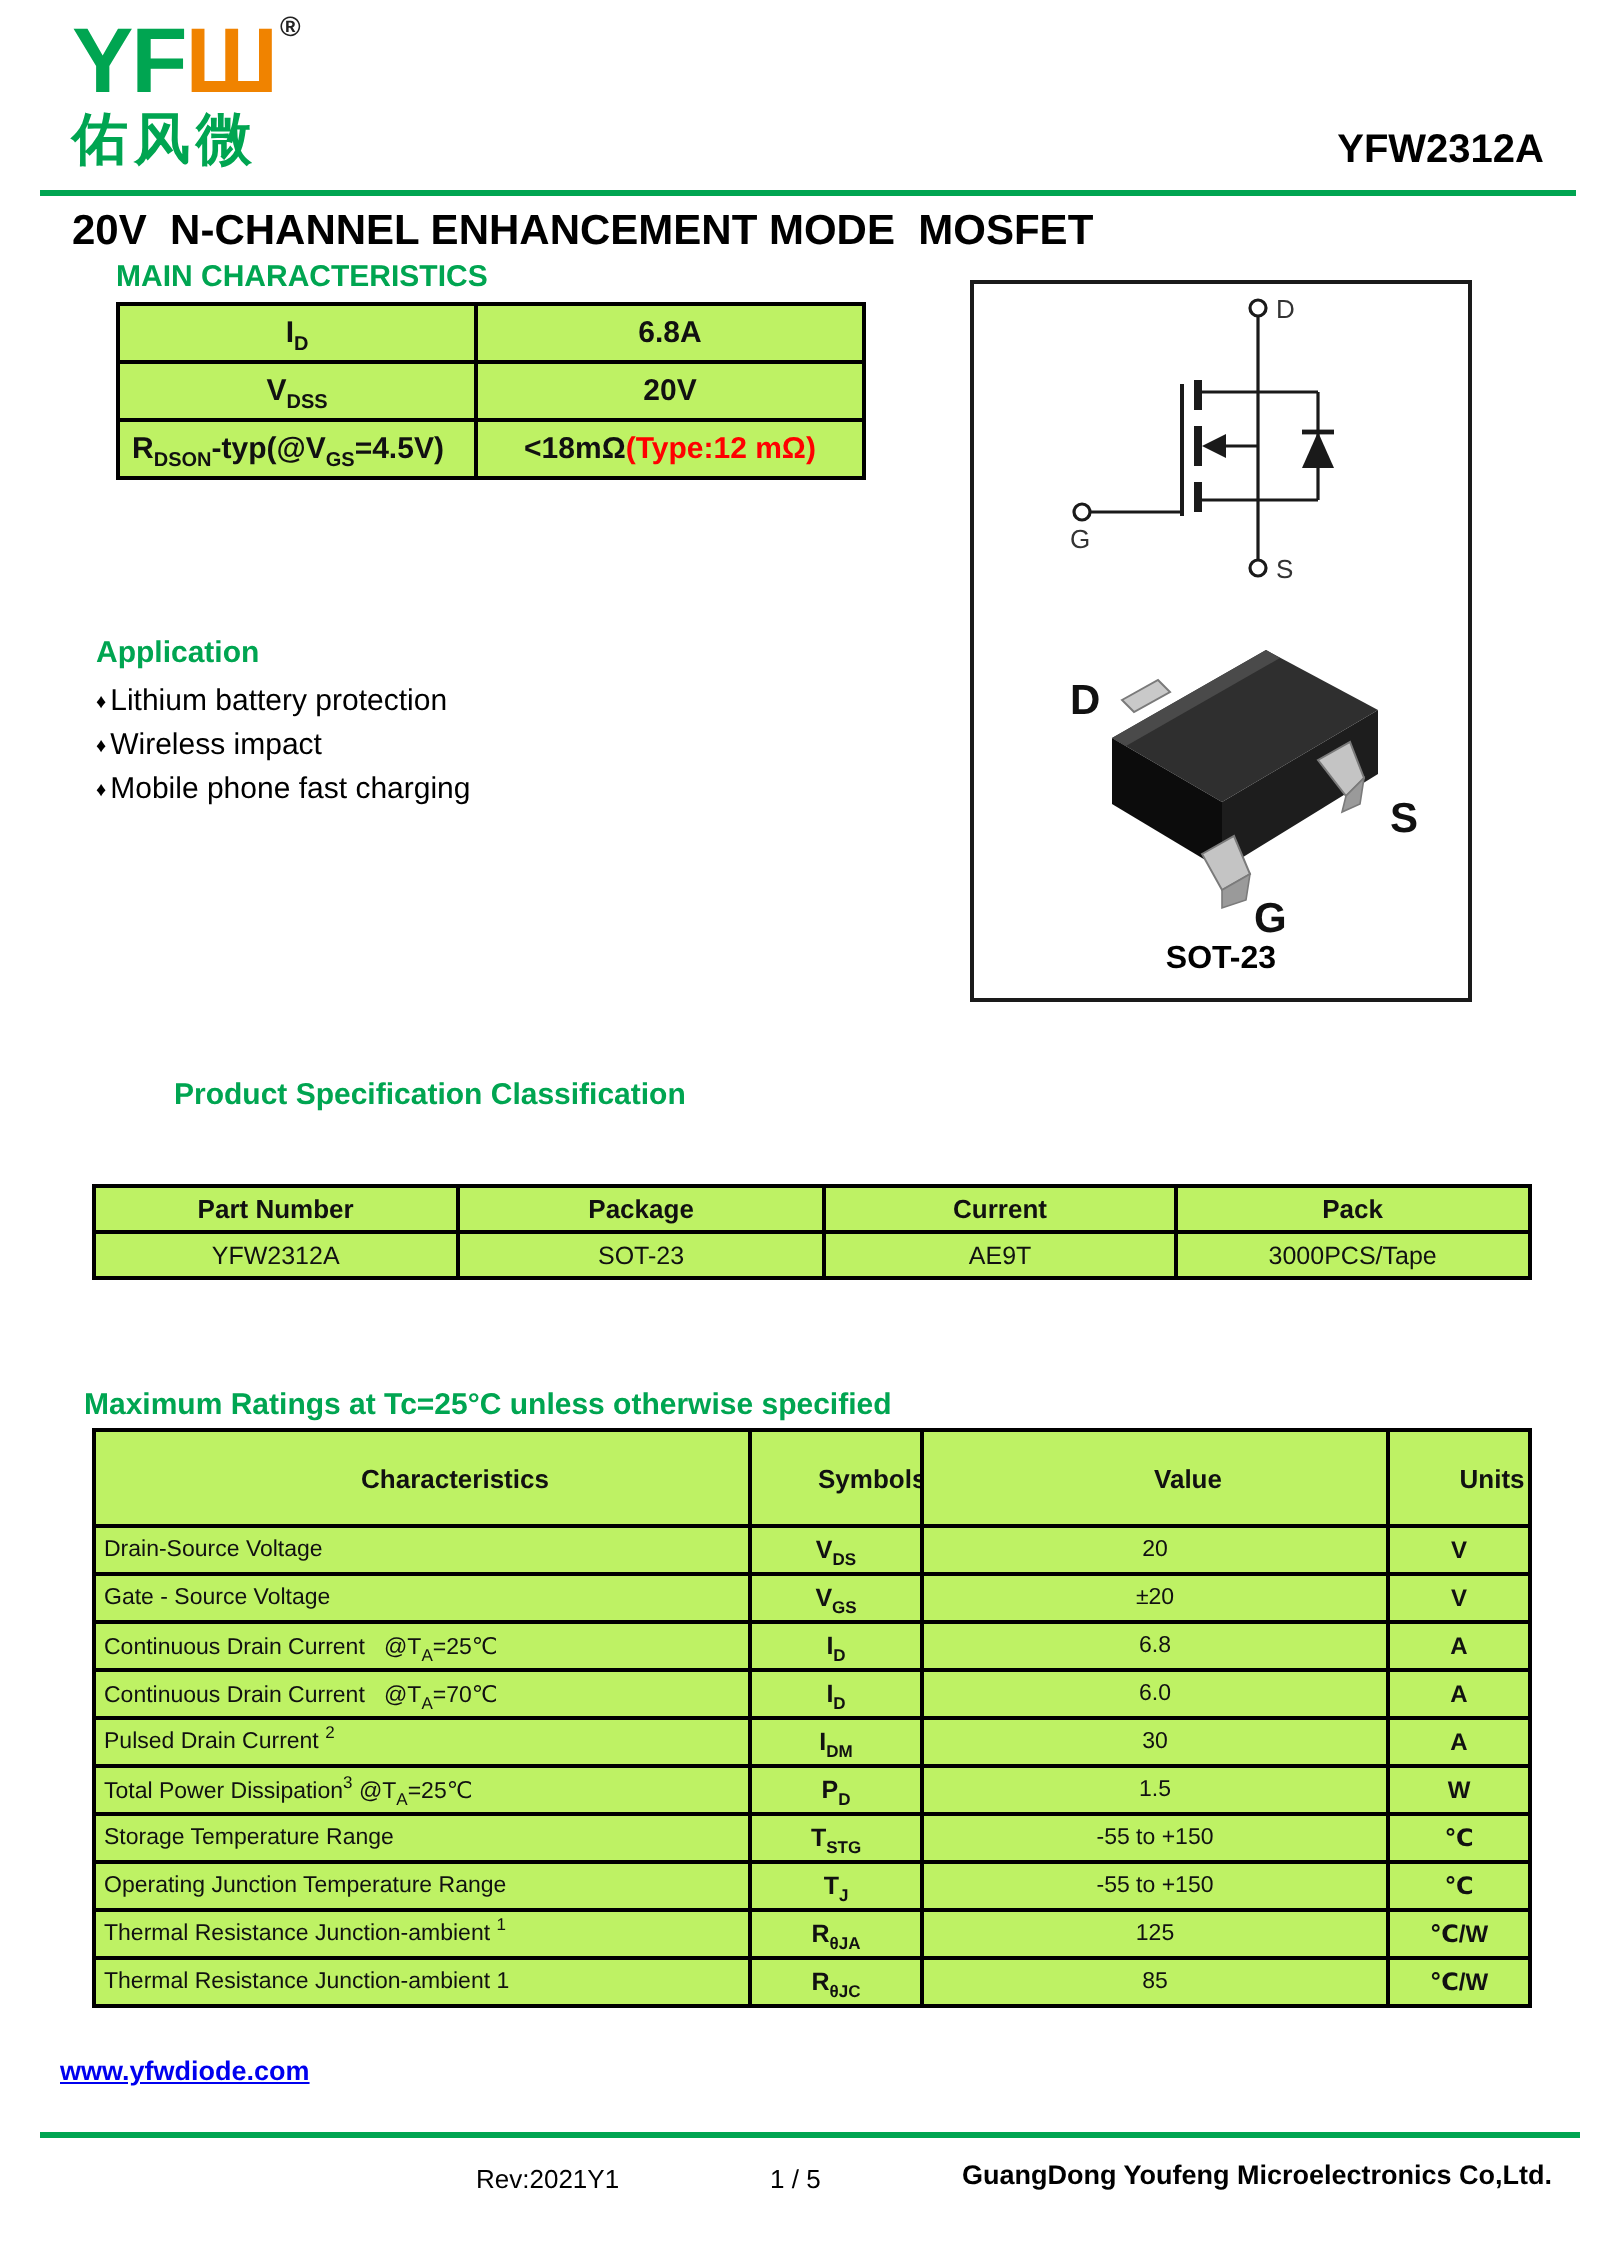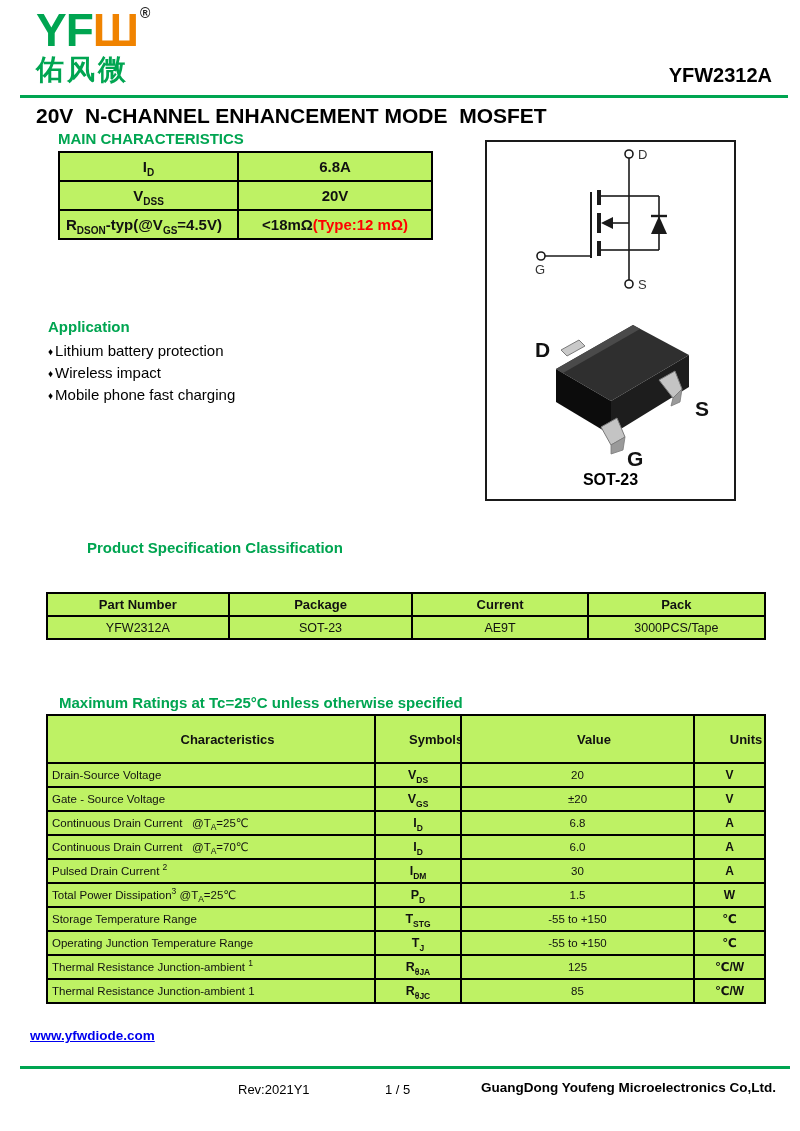--- a/index.html
+++ b/index.html
@@ -188,21 +188,21 @@
     </tr>
     <tr>
       <td>YFW2312A</td>
       <td>SOT-23</td>
       <td>AE9T</td>
       <td>3000PCS/Tape</td>
     </tr>
   </tbody>
     </table>
 
-  <div class="sec-head" style="left:59px;top:694px;">Maximum Ratings at Tc=25°C unless otherwise specified</div>
+  <div class="sec-head" style="left:42px;top:694px;">Maximum Ratings at Tc=25°C unless otherwise specified</div>
 
   <table class="mr-table">
     <colgroup>
         <col style="width:328px">
         <col style="width:86px">
         <col style="width:233px">
         <col style="width:71px">
       </colgroup>
     <tbody>
         <tr>

